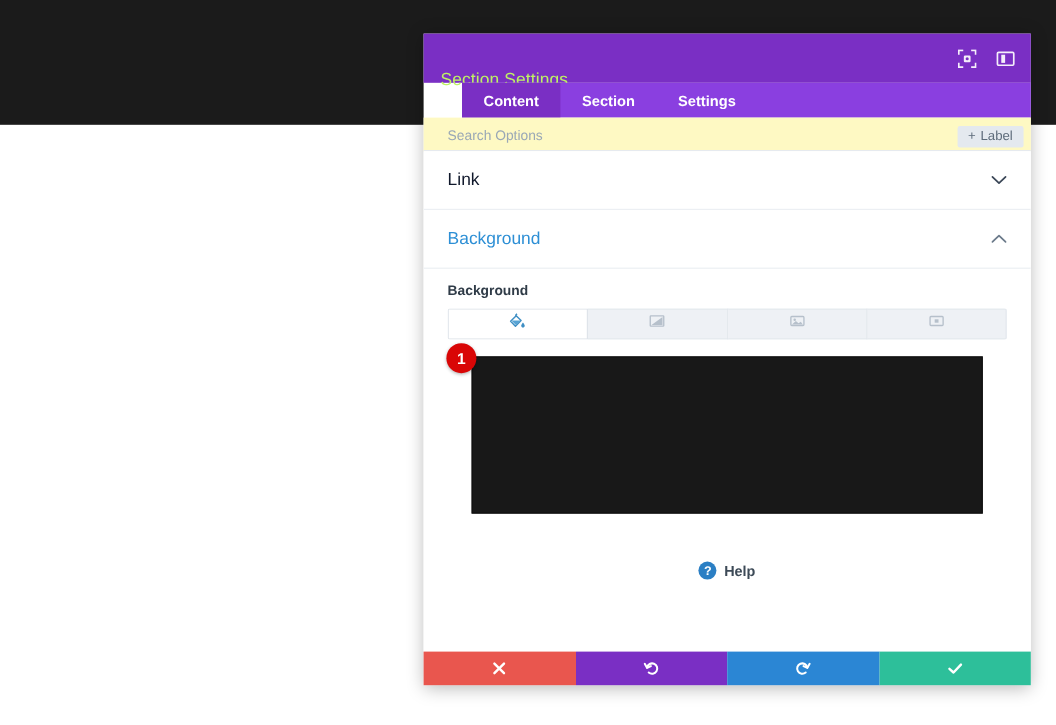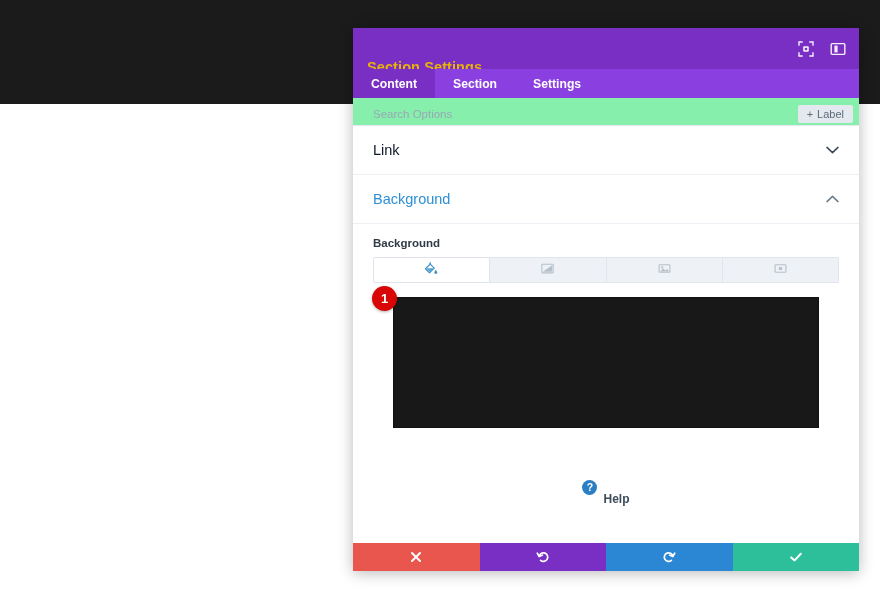--- a/index.html
+++ b/index.html
@@ -45,60 +45,61 @@
   
   .panel-header {
     height: 41px;
     background: #7a2fc4;
     display: flex;
     align-items: center;
     padding: 0 12px 0 14px;
     flex: 0 0 auto;
   }
   .panel-title {
-    color: #eab308;
+    color: #bef264;
     font-size: 14.5px;
-    font-weight: bold;
+    font-weight: normal;
     letter-spacing: 0.1px;
     flex: 1 1 auto;
     margin-top: 36px;
   }
   .header-icons { display: flex; align-items: center; gap: 13px; }
   .header-icon {
     width: 19px; height: 19px;
     display: flex; align-items: center; justify-content: center;
     opacity: 0.92;
     cursor: pointer;
   }
 
   
   .panel-tabs {
     height: 29px;
     background: #8a3fe0;
     display: flex;
     align-items: stretch;
     flex: 0 0 auto;
+    margin-left: 32px;
   }
   .panel-tab {
     display: flex;
     align-items: center;
     justify-content: center;
     padding: 0 18px;
     color: #ffffff;
     font-size: 12.2px;
     font-weight: bold;
     cursor: pointer;
     white-space: nowrap;
   }
   .panel-tab.active { background: #7a2fc4; }
 
   
   .search-row {
     height: 28px;
-    background: #86efac;
+    background: #fef9c3;
     border-bottom: 1px solid #e6eaef;
     display: flex;
     align-items: center;
     padding: 5px 6px 0 20px;
     flex: 0 0 auto;
   }
   .search-input {
     flex: 1 1 auto;
     border: none;
     outline: none;
@@ -228,21 +229,20 @@
     background: #2b7fc4;
     color: #ffffff;
     font-size: 10.5px;
     font-weight: bold;
     display: flex; align-items: center; justify-content: center;
   }
   .help-text {
     font-size: 12px;
     font-weight: bold;
     color: #3d4a57;
-    margin-top: 24px;
   }
 
   
   .panel-footer {
     height: 28px;
     display: flex;
     flex: 0 0 auto;
   }
   .footer-button {
     flex: 1 1 0;

